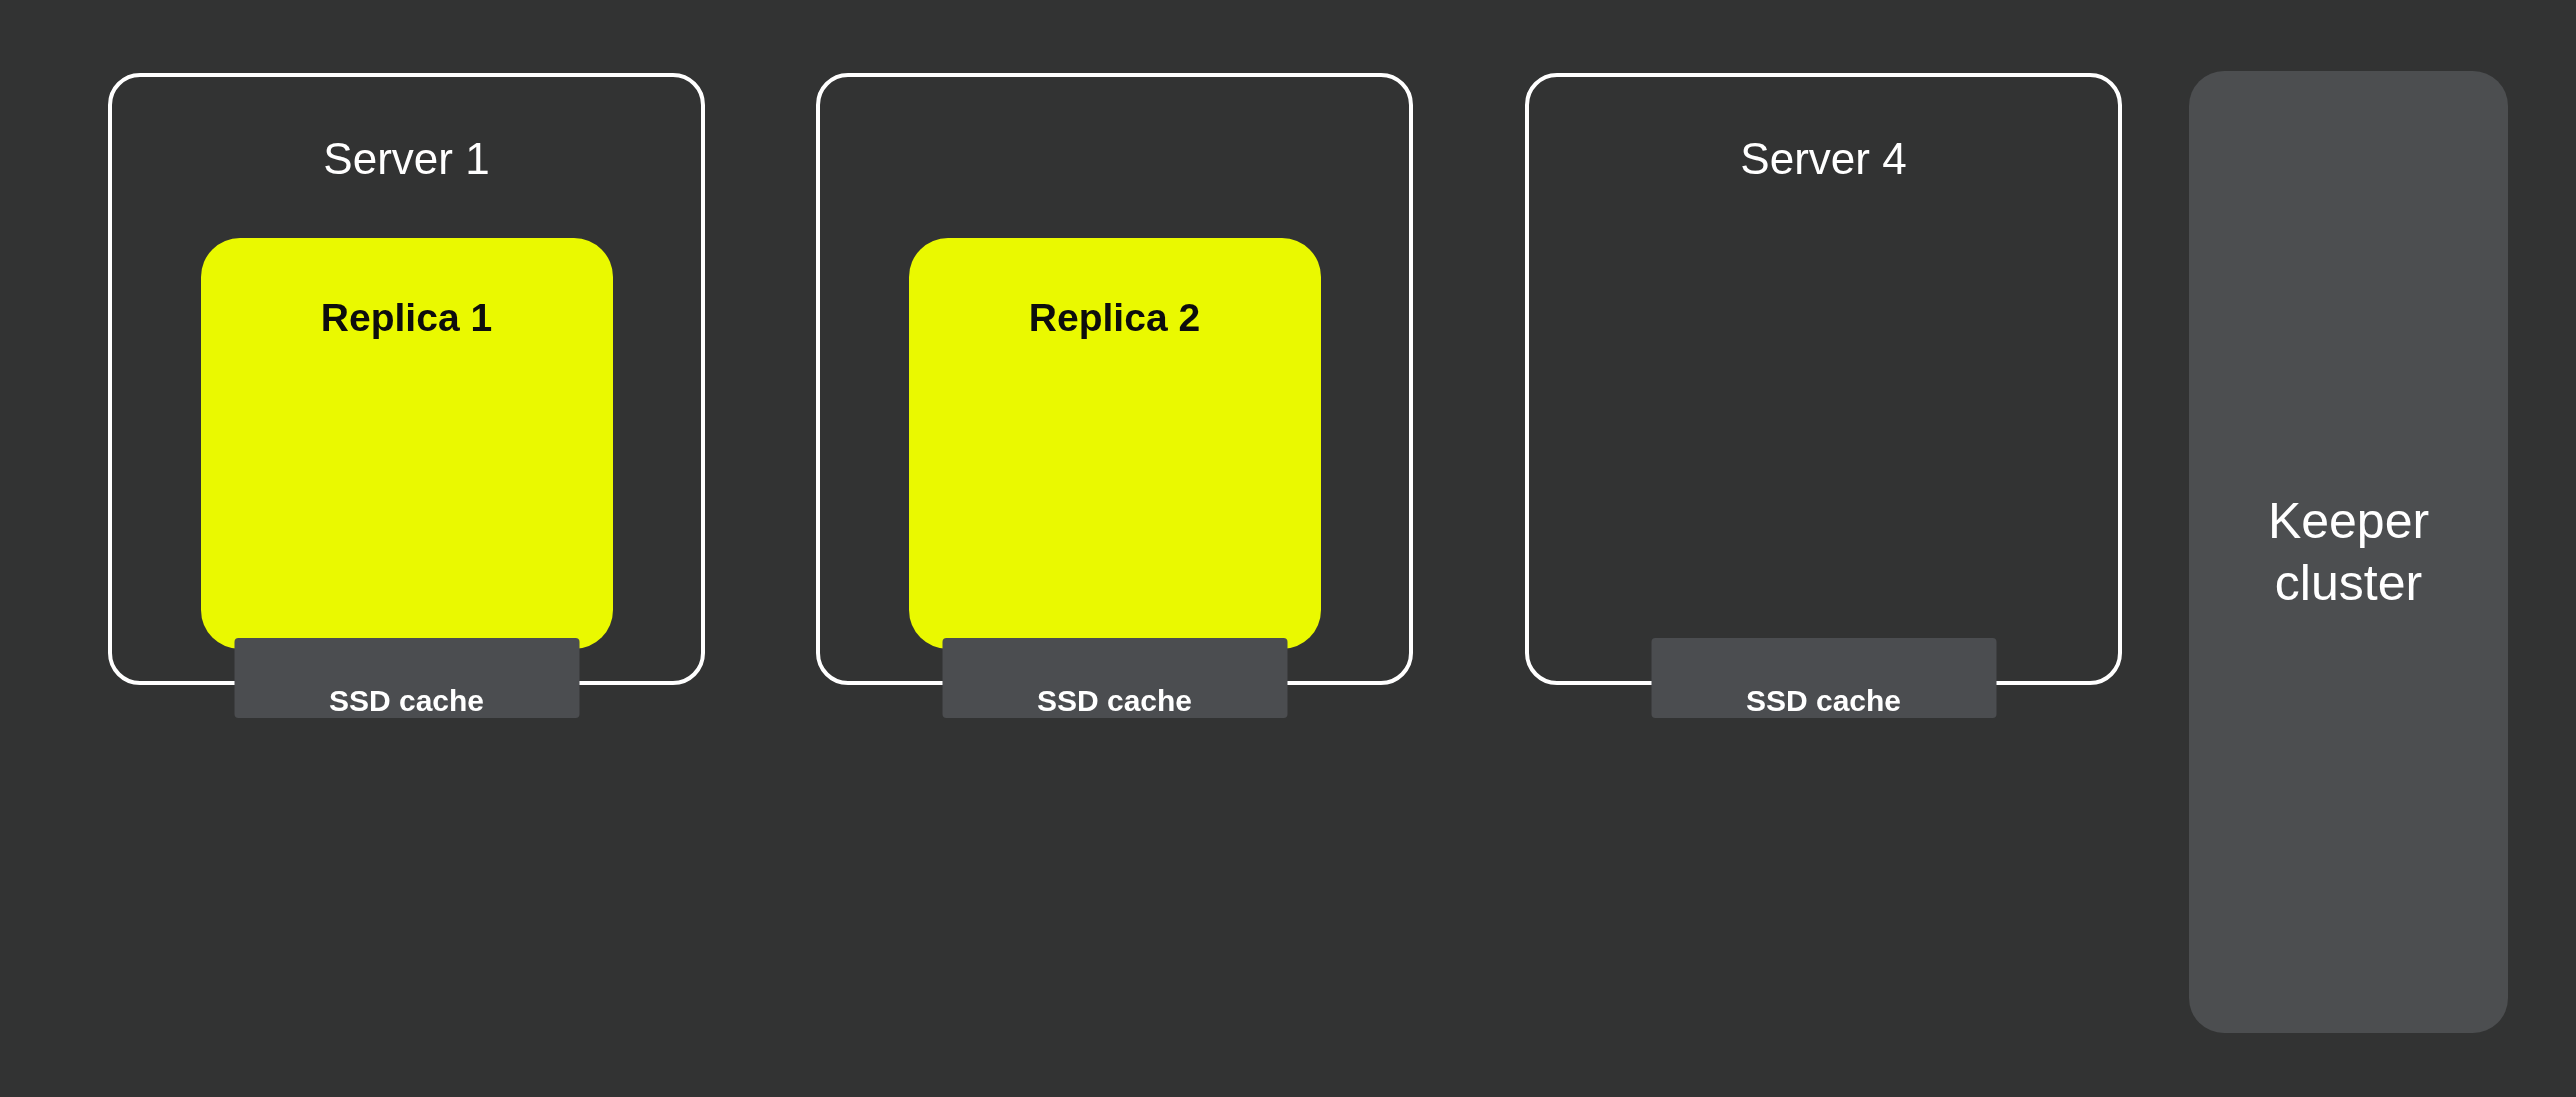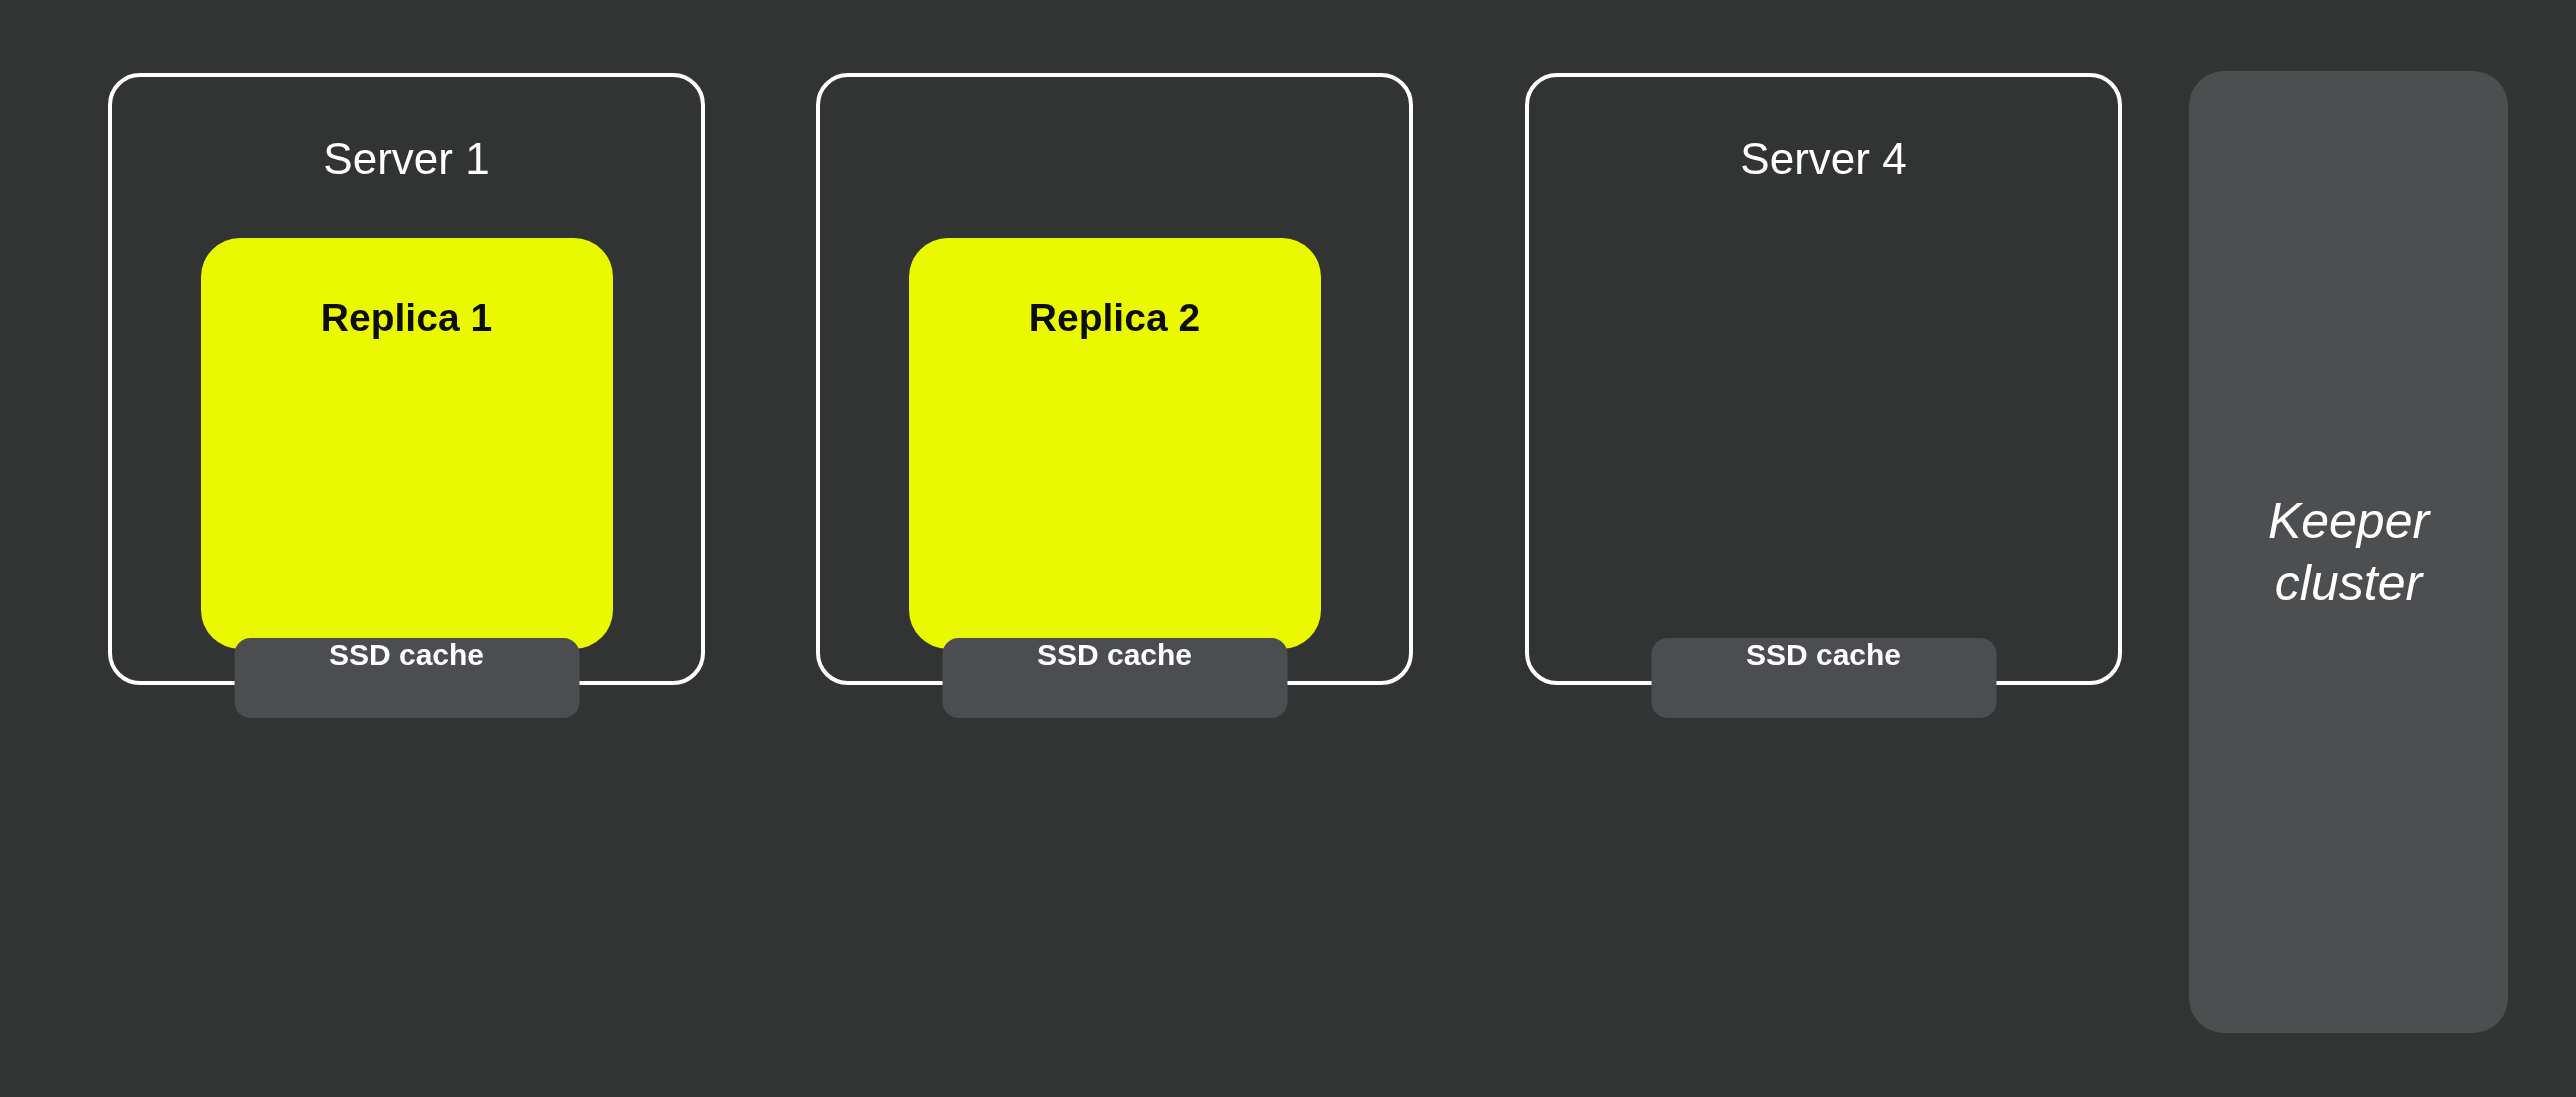--- a/index.html
+++ b/index.html
@@ -75,23 +75,23 @@
   }
 
   .ssd-box {
     position: absolute;
     top: 561px;
     left: 50%;
     transform: translateX(-50%);
     width: 345px;
     height: 80px;
     background: var(--ssd_gray);
-    border-radius: 16px;
+    border-radius: 4px;
     display: flex;
-    align-items: flex-start;
+    align-items: flex-end;
     justify-content: center;
     z-index: 2;
   }
   .ssd-label {
     color: var(--text_light);
     font-size: 30px;
     font-weight: 700;
   }
 
   
@@ -126,21 +126,20 @@
     align-items: center;
     justify-content: center;
   }
   .keeper-label {
     color: var(--text_light);
     font-size: 50px;
     font-weight: 500;
     line-height: 62px;
     text-align: center;
     padding: 0 26.5px;
-    font-style: italic;
   }
 </style>
 </head>
 <body>
 
 <div class="canvas">
 
   <div class="server-box s1">
     <div class="server-title">Server 1</div>
     <div class="replica-box">

